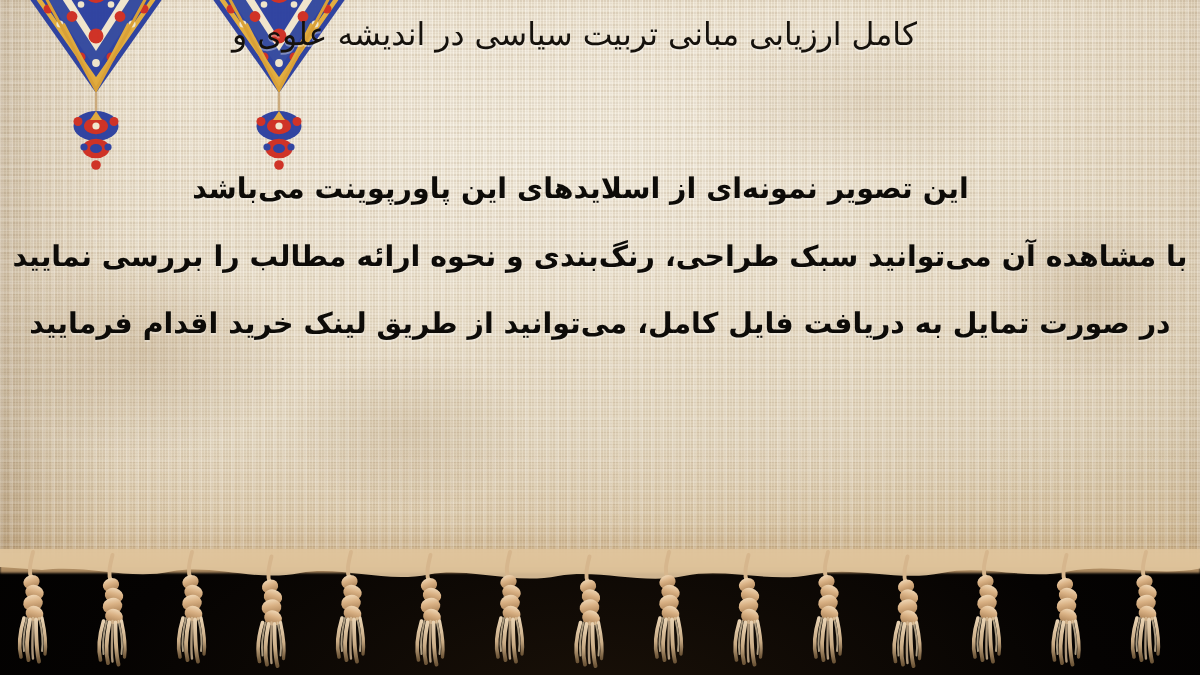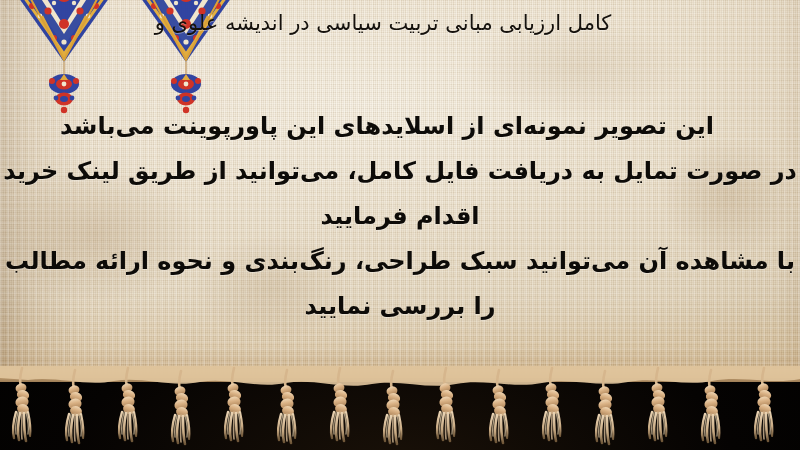--- a/index.html
+++ b/index.html
@@ -165,21 +165,21 @@
     top: 104px;
     left: 0;
     width: 800px;
     text-align: center;
     pointer-events: auto;
   }
   .body-line {
     display: block;
     font-family: "DejaVu Sans", "Liberation Sans", sans-serif;
     font-weight: 700;
-    font-size: 24px;
+    font-size: 19px;
     line-height: 45px;
     color: #0d0b08;
     direction: rtl;
     text-shadow: 0 1px 0 rgba(255,255,255,0.30);
   }
   .body-line.b1 { padding-right: 26px; }
 </style>
 </head>
 <body>
 
@@ -268,22 +268,22 @@
   </div>
 
   <div class="text-layer">
 
     <div class="title-block">
       <span class="title-line l1">کامل ارزیابی مبانی تربیت سیاسی در اندیشه علوی و</span>
     </div>
 
     <div class="body-block">
       <span class="body-line b1">این تصویر نمونه‌ای از اسلایدهای این پاورپوینت می‌باشد</span>
+      <span class="body-line b2">با مشاهده آن می‌توانید سبک طراحی، رنگ‌بندی و نحوه ارائه مطالب را بررسی نمایید</span>
       <span class="body-line b3">در صورت تمایل به دریافت فایل کامل، می‌توانید از طریق لینک خرید اقدام فرمایید</span>
-      <span class="body-line b2">با مشاهده آن می‌توانید سبک طراحی، رنگ‌بندی و نحوه ارائه مطالب را بررسی نمایید</span>
     </div>
 
   </div>
 
   <div class="fringe-band">
     <div class="fringe-edge"></div>
     <svg width="800" height="84" viewBox="0 0 800 84" aria-hidden="true" style="position:absolute;left:0;top:0;">
       <defs>
         <linearGradient id="knotG" x1="0" y1="0" x2="0" y2="1">
           <stop offset="0%" stop-color="#efd6b4"></stop>

